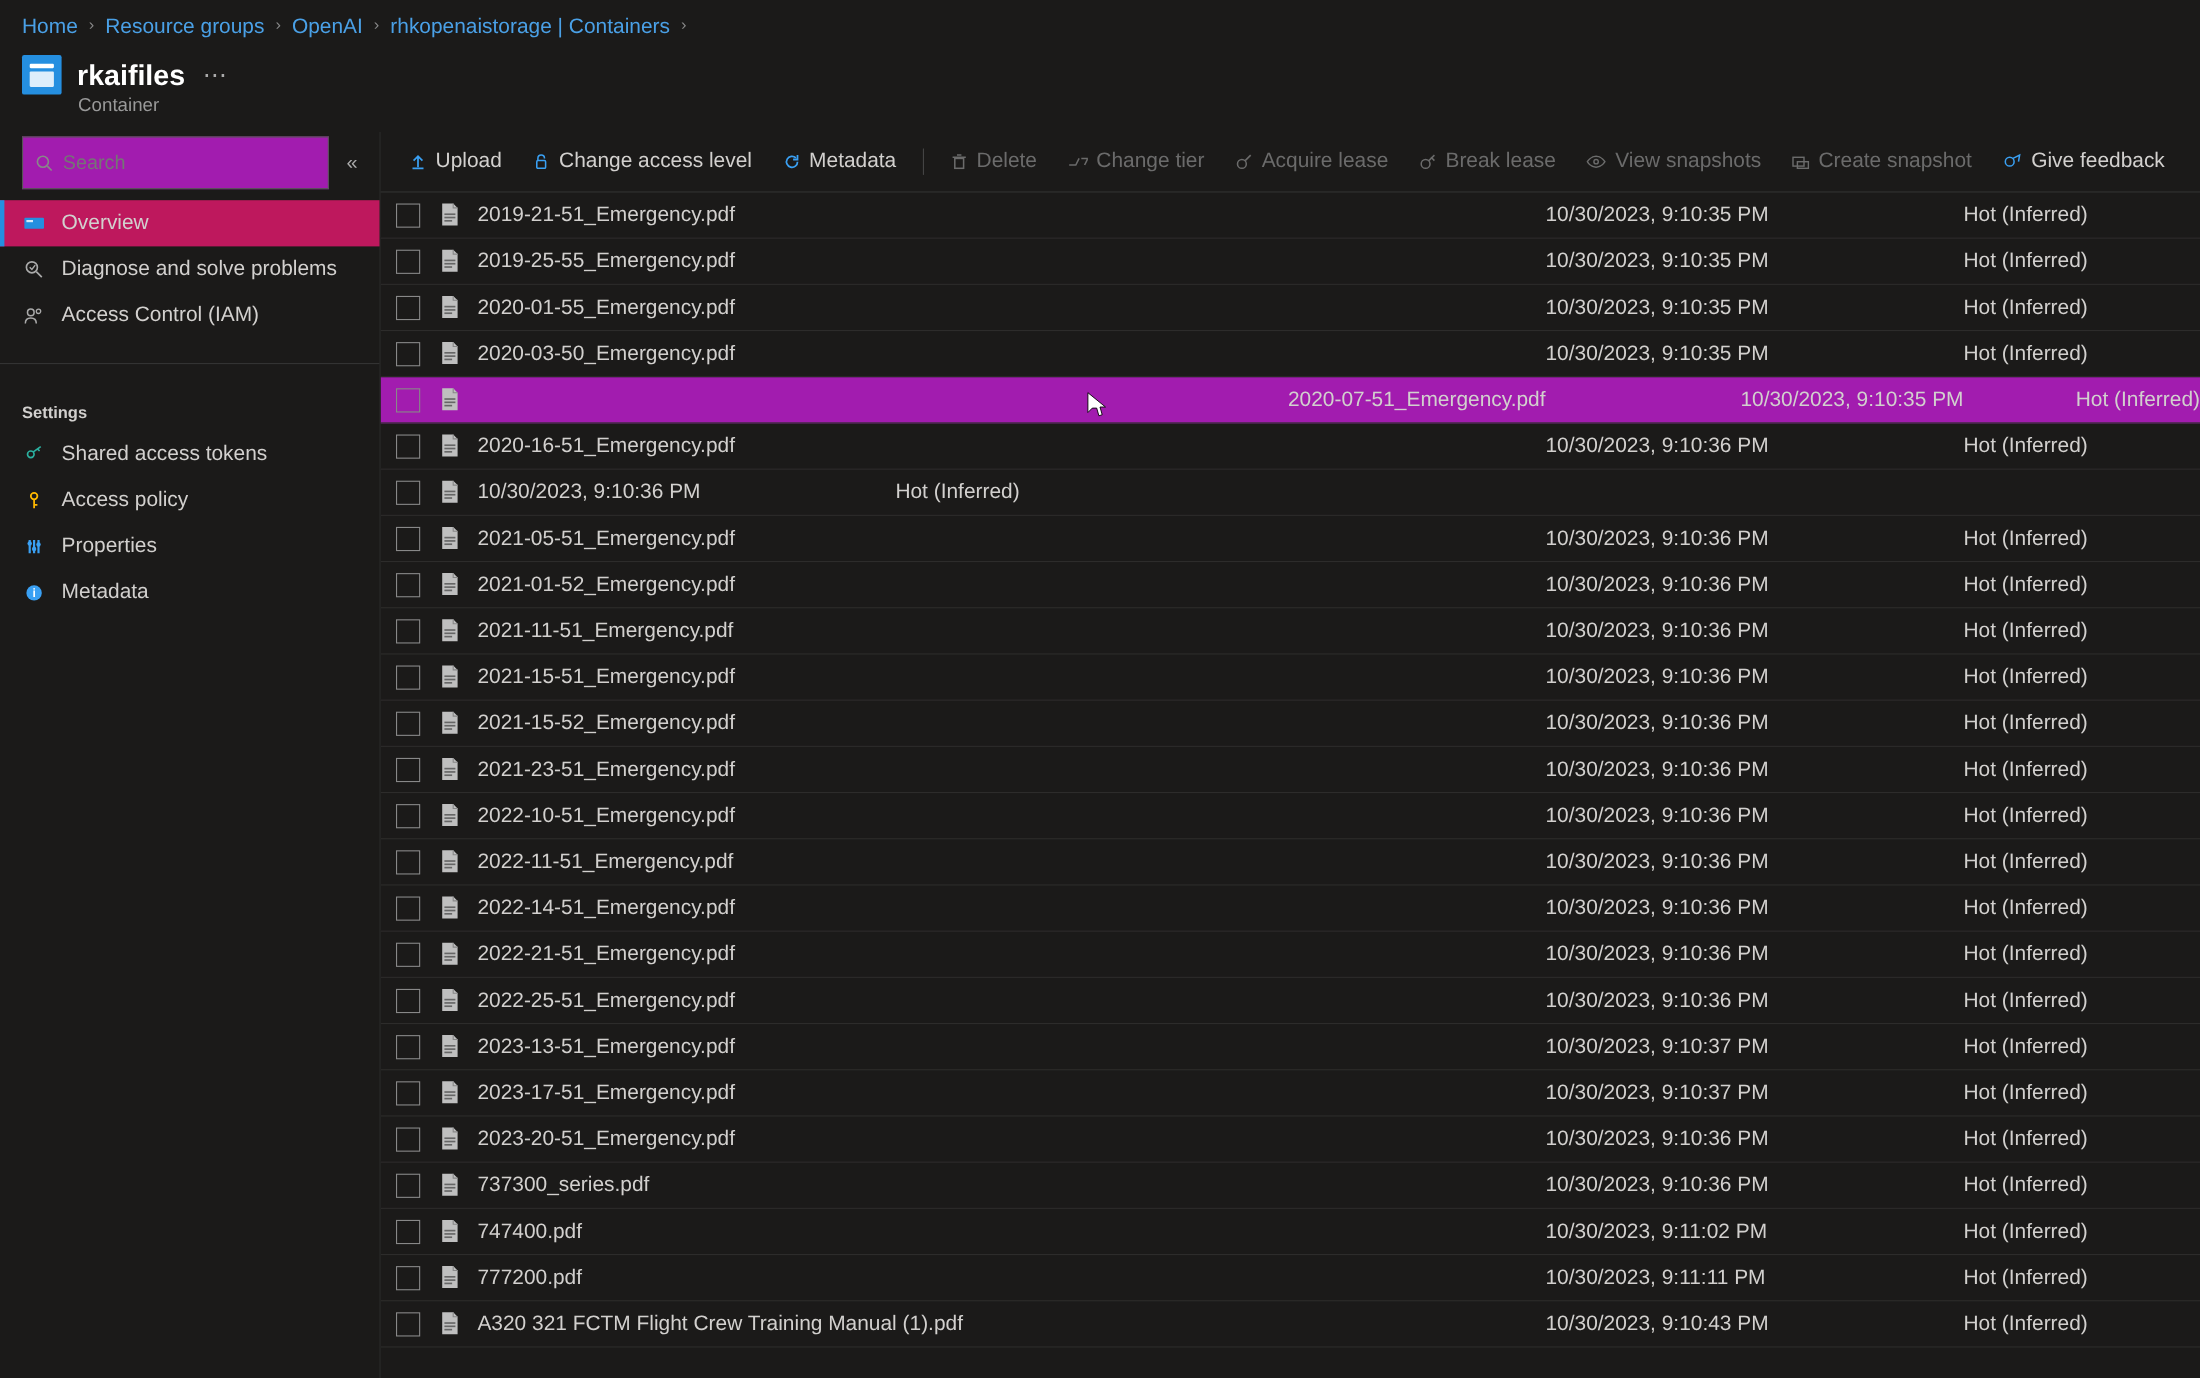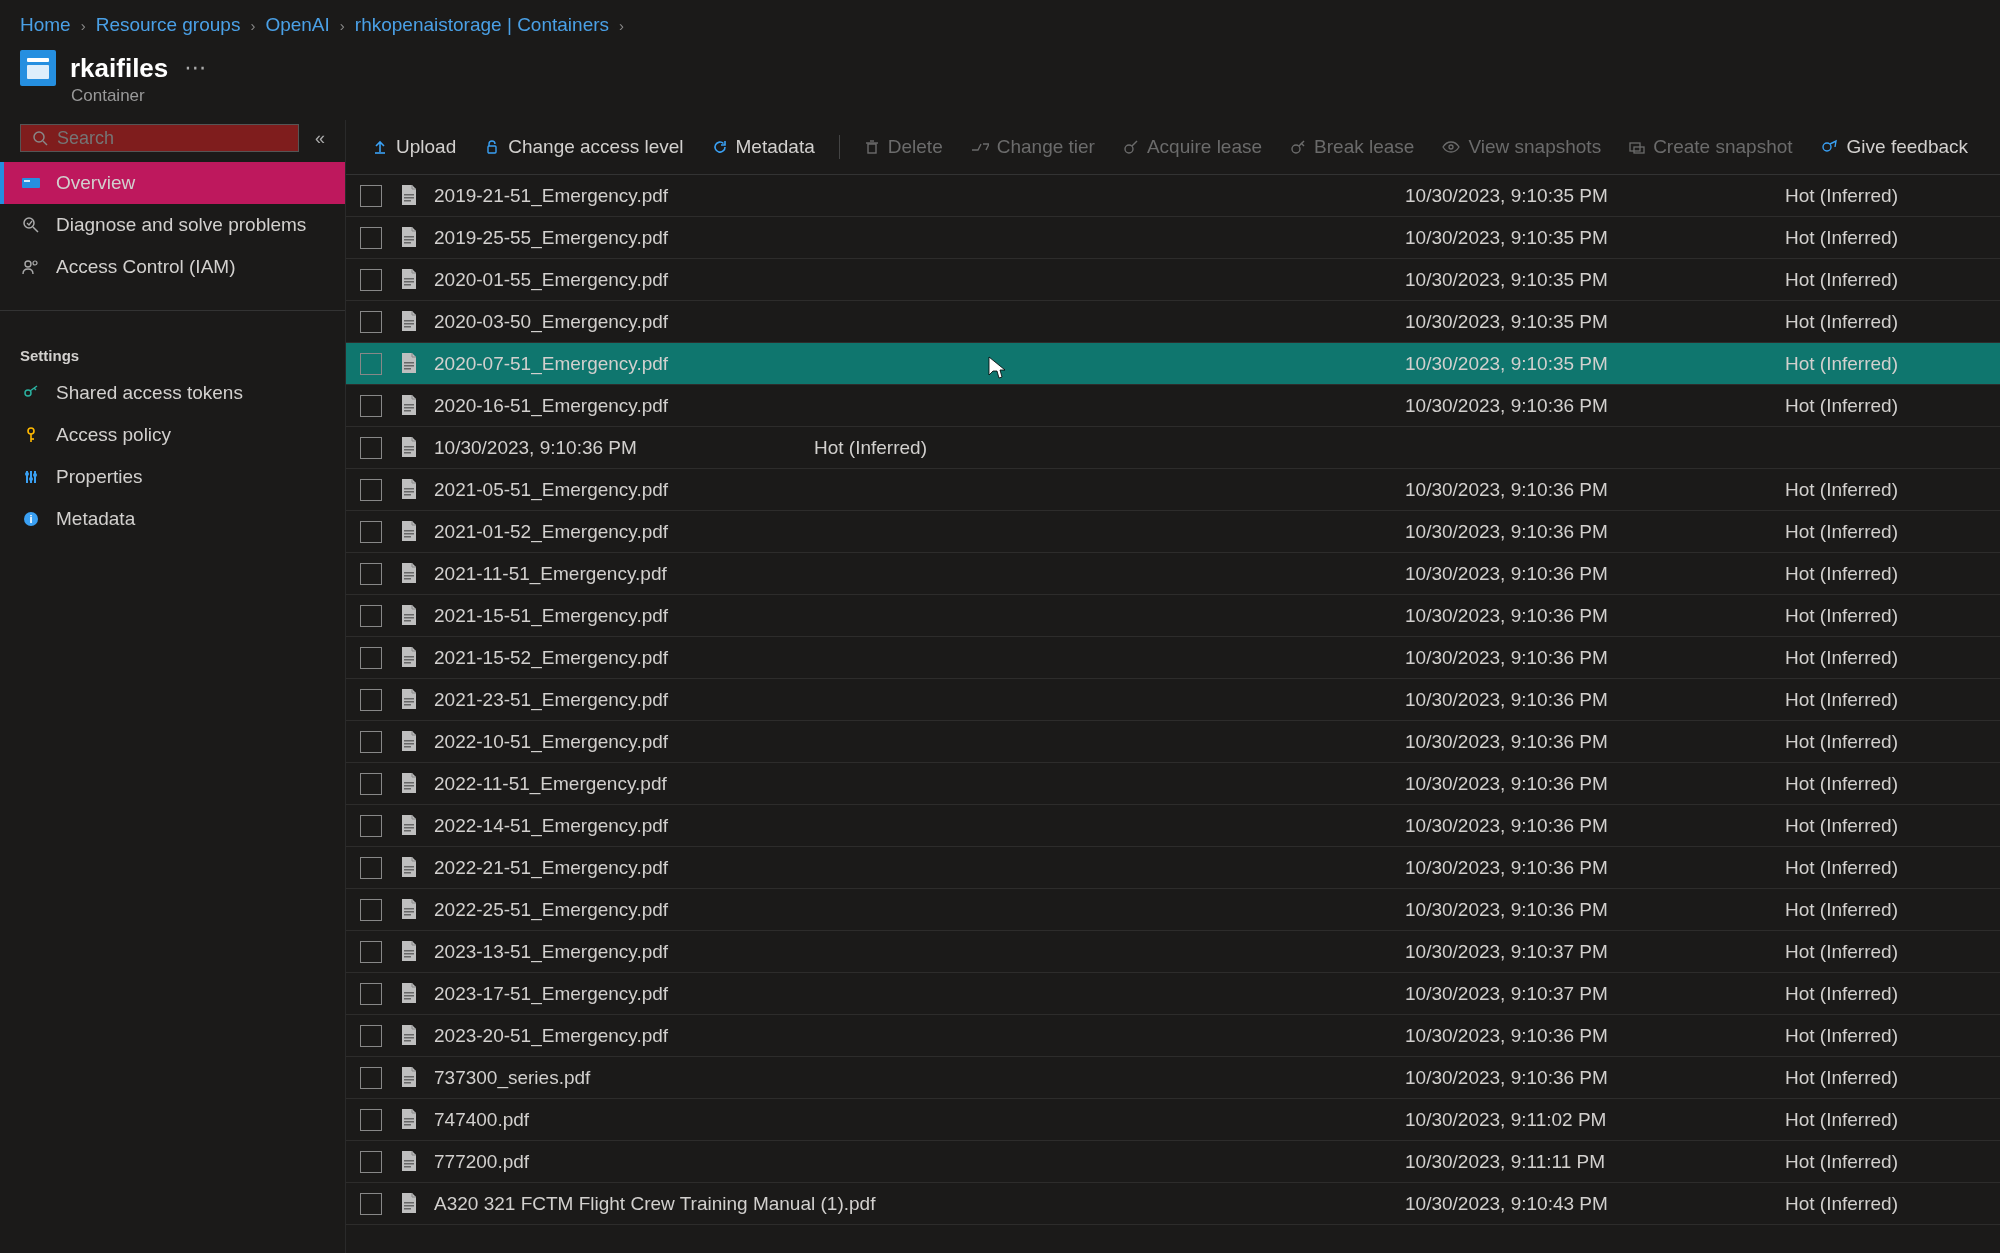--- a/index.html
+++ b/index.html
@@ -9,21 +9,21 @@
     background: #1b1a19;
     color: #d2d0ce;
     font-family: "Segoe UI", Arial, sans-serif;
     font-size: 19px;
     overflow: hidden;
   }
 
   
   .breadcrumb {
     display: flex;
-    align-items: center;
+    align-items: flex-start;
     padding: 14px 20px 6px 20px;
     font-size: 19px;
   }
   .breadcrumb .crumb {
     color: #4aa0e6;
     cursor: pointer;
   }
   .breadcrumb .chev {
     color: #888;
     padding: 0 10px;
@@ -101,22 +101,22 @@
     display:flex;
     align-items:center;
     padding:0 20px;
     margin-bottom:10px;
   }
   .search-box {
     flex:1;
     display:flex;
     align-items:center;
     border:1px solid #555;
-    background:#7f1d1d;
-    height:28px;
+    background:#a21caf;
+    height:48px;
     padding:0 10px;
   }
   .search-box svg { flex:0 0 18px; }
   .search-box input {
     background:transparent;
     border:none;
     outline:none;
     color:#d2d0ce;
     font-size:18px;
     margin-left:8px;
@@ -196,21 +196,21 @@
     flex:1;
     overflow:hidden;
   }
   .row {
     display:flex;
     align-items:center;
     border-bottom:1px solid #2d2c2b;
     height:42px;
     padding-left:14px;
   }
-  .row.hover { background:#0f766e; }
+  .row.hover { background:#a21caf;text-align:right; }
   .chk {
     width:22px;height:22px;
     border:1px solid #888;
     margin-right:18px;
     flex:0 0 22px;
     cursor:pointer;
   }
   .file-ic {
     width:20px;height:24px;
     margin-right:14px;

